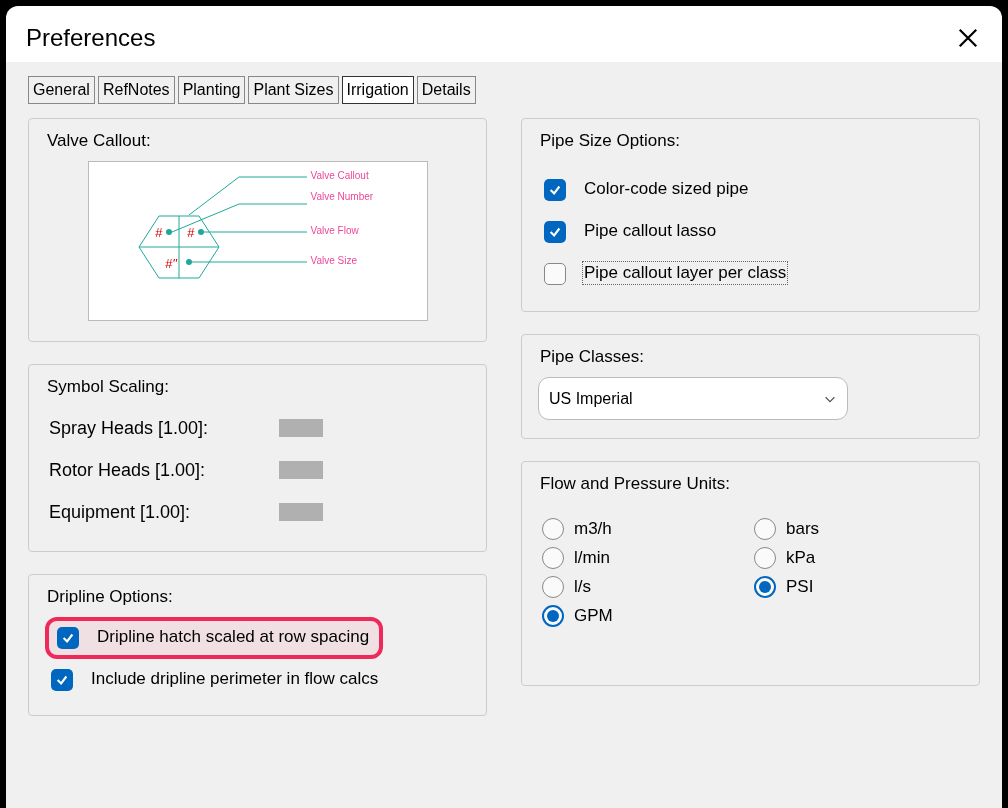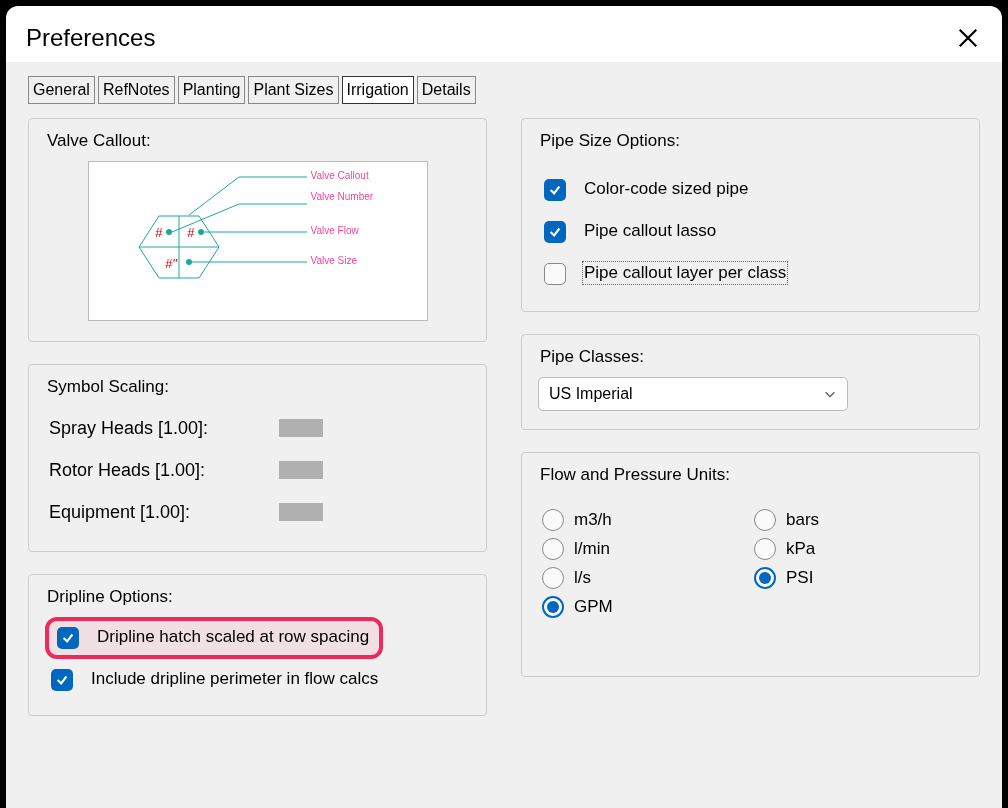--- a/index.html
+++ b/index.html
@@ -125,22 +125,22 @@
     border: 4px solid #ee2a5b;
     border-radius: 12px;
     background: rgba(238,42,91,0.08);
     padding: 4px 6px 4px 4px;
     margin-bottom: 4px;
     display: inline-block;
   }
   .select {
     background: #fff;
     border: 1px solid #bbb;
-    border-radius: 5px;
-    height: 34px;
+    border-radius: 11px;
+    height: 43px;
     display: flex; align-items:center; justify-content:space-between;
     padding: 16px 10px;
     font-size: 16px;
     width: 310px;
     cursor: pointer;
   }
   .select svg { width: 14px; height: 14px; }
   .radio-grid {
     display: grid;
     grid-template-columns: 1fr 1fr;

